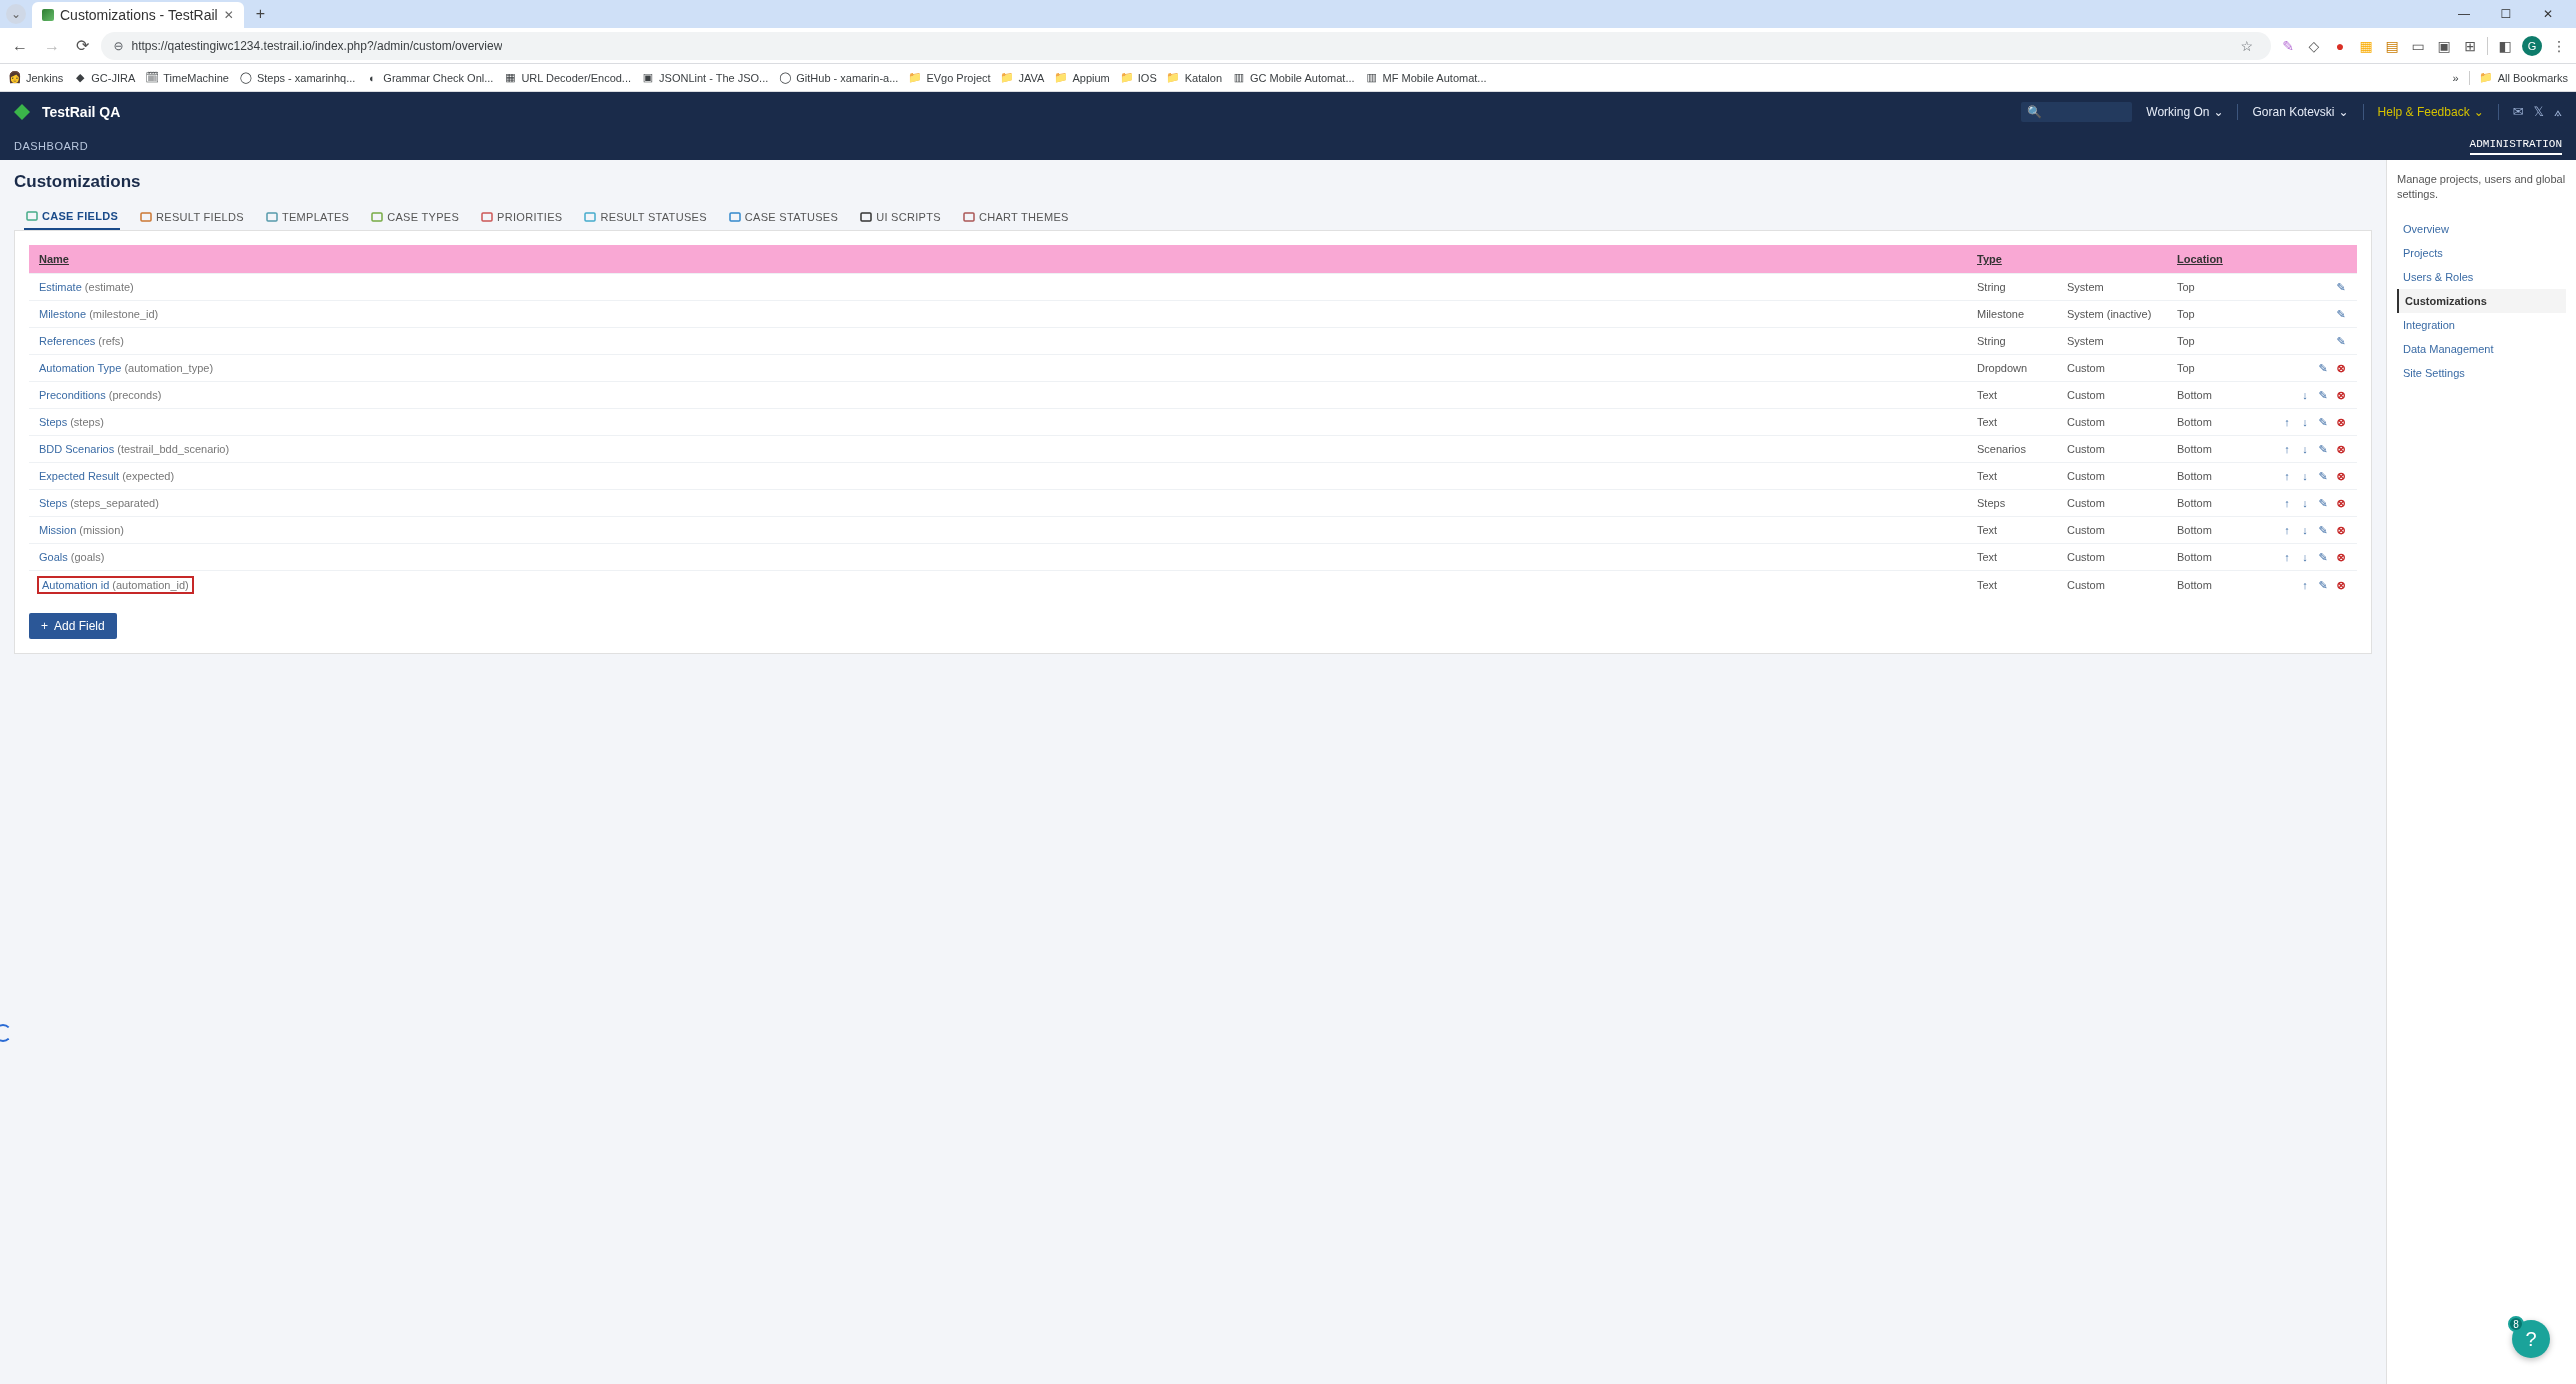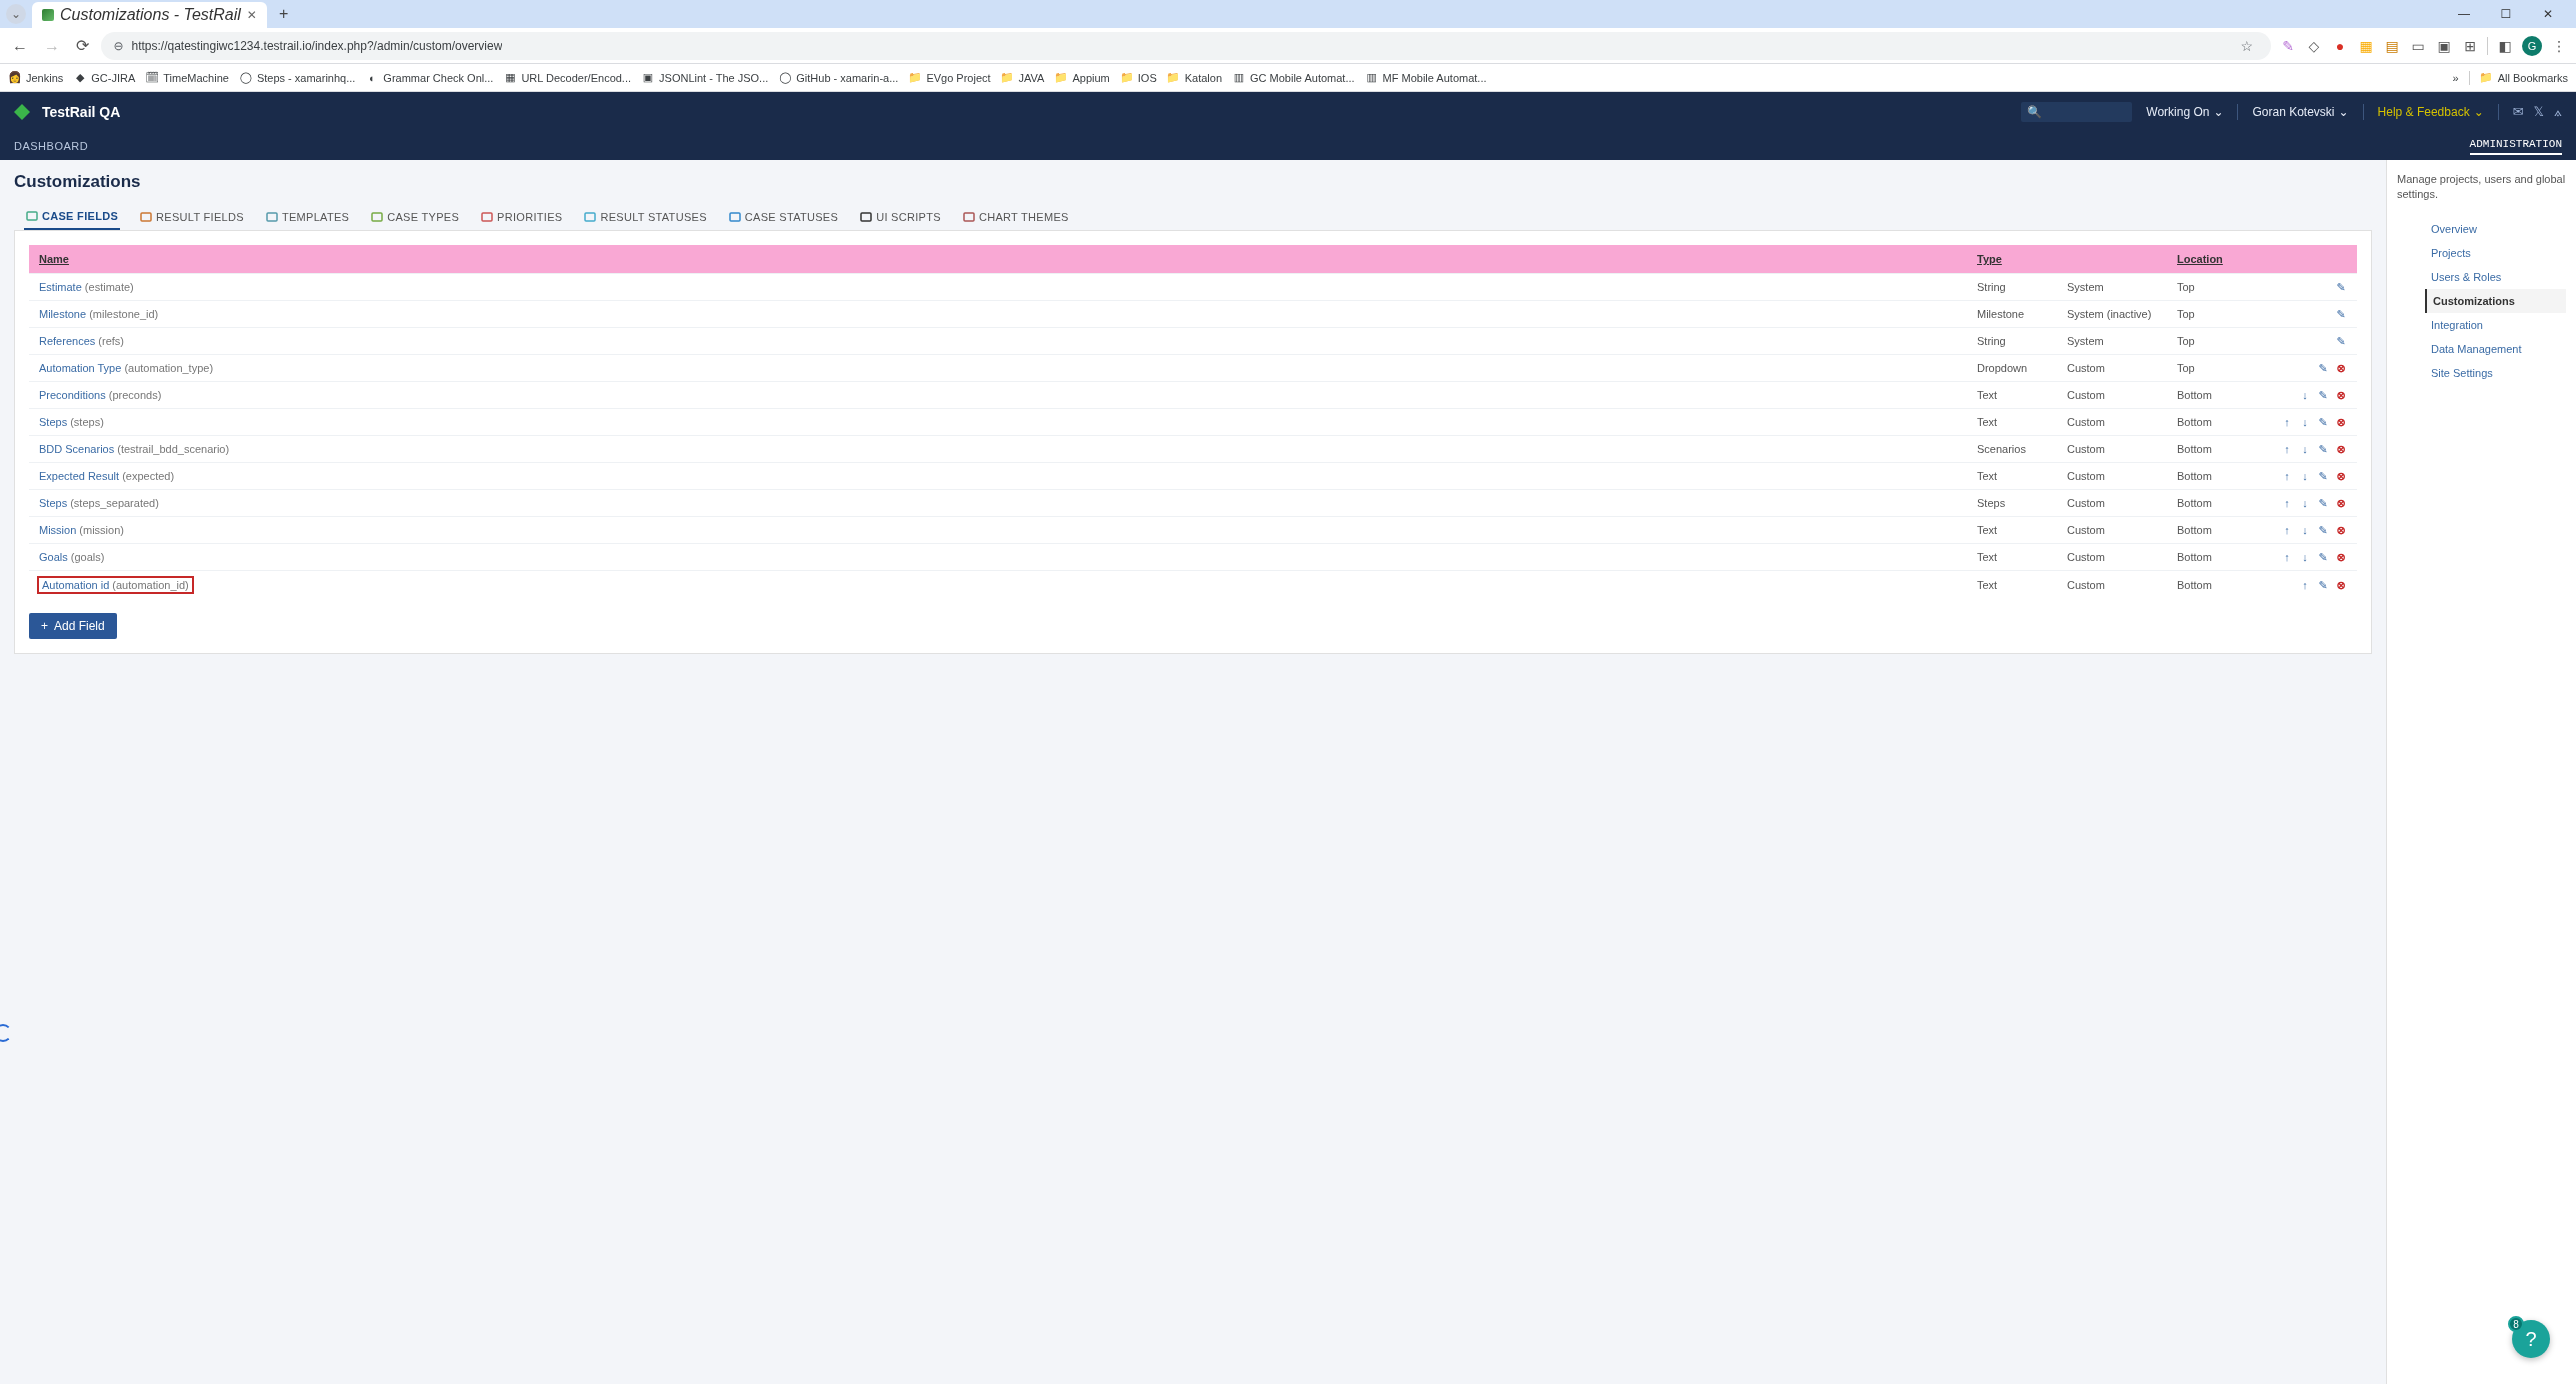--- a/index.html
+++ b/index.html
@@ -18,21 +18,21 @@
   }
   * { box-sizing: border-box; margin:0; padding:0; font-family: "Segoe UI", Arial, Helvetica, sans-serif; }
   html,body { width:100%; height:100%; background:#fff; font-size:12px; color:var(--text-dark); }
 
   
   .chrome { background:#e9f0fb; }
   .chrome-tabs { display:flex; align-items:center; height:28px; padding:0 6px; gap:6px; background:#cfe0f7; }
   .chevron-circle { width:20px;height:20px; border-radius:50%; background:#cfd8e6; display:flex;align-items:center;justify-content:center;color:#666;font-size:12px;}
   .tab { background:#fff; height:26px; border-radius:6px 6px 0 0; display:flex;align-items:center; padding:0 10px; gap:6px; margin-top:2px;}
   .tab .favicon{width:12px;height:12px;background:linear-gradient(135deg,#2e7d32,#66bb6a);border-radius:2px;}
-  .tab .title{font-size:16px;color:#333;font-style:italic;}
+  .tab .title{font-size:14px;color:#333;}
   .tab .close{font-size:12px;color:#666;}
   .new-tab{font-size:16px;color:#444;padding:0 6px;}
   .win-ctrls{margin-left:auto;display:flex;gap:14px;padding-right:8px;color:#333;font-size:12px;}
   .win-ctrls span{width:28px;text-align:center;}
 
   .chrome-toolbar{display:flex;align-items:center;height:36px;padding:4px 8px;gap:8px;background:#fff;border-bottom:1px solid #dadce0;}
   .nav-btn{color:#555;font-size:16px;padding:2px 4px;}
   .addr-bar{flex:1;display:flex;align-items:center;gap:8px;background:#f1f3f4;border-radius:16px;height:28px;padding:0 12px;}
   .addr-bar .lock{color:#5f6368;font-size:12px;}
   .addr-bar .url{color:#3c4043;font-size:12px;white-space:nowrap;overflow:hidden;}
@@ -92,21 +92,21 @@
   .act-ico.down{color:#3a6ba5;}
   .act-ico.edit{color:#3a6ba5;}
   .act-ico.del{color:#c62828;font-weight:bold;}
   .highlight{outline:2px solid #c62828;outline-offset:0;padding:1px 3px;display:inline-block;}
 
   .add-btn{margin-top:14px;background:var(--btn-blue);color:#fff;border:none;padding:6px 12px;font-size:12px;border-radius:2px;display:flex;align-items:center;gap:6px;cursor:pointer;}
 
   
   .sidebar{width:190px;border-left:1px solid var(--border-light);padding:12px 10px;font-size:11px;color:#555;background:#fff;}
   .sidebar .desc{margin-bottom:14px;line-height:1.4;}
-  .snav{display:flex;flex-direction:column;margin-left:28px;}
+  .snav{display:flex;flex-direction:column;}
   .snav a{padding:6px 6px;color:var(--link-blue);text-decoration:none;cursor:pointer;}
   .snav a.active{color:#333;font-weight:600;border-left:2px solid #333;background:#f4f4f4;}
 
   
   .help-bubble{position:fixed;right:26px;bottom:26px;width:38px;height:38px;border-radius:50%;background:#1aa39a;color:#fff;display:flex;align-items:center;justify-content:center;font-size:20px;box-shadow:0 2px 6px rgba(0,0,0,.25);}
   .help-badge{position:absolute;top:-4px;left:-4px;background:#06776f;color:#fff;border-radius:50%;width:16px;height:16px;font-size:10px;display:flex;align-items:center;justify-content:center;border:2px solid #1aa39a;}
 
   
   .spinner-edge{position:fixed;left:-6px;top:74%;width:18px;height:18px;border:2px solid #2a6bd4;border-right-color:transparent;border-radius:50%;}
 

